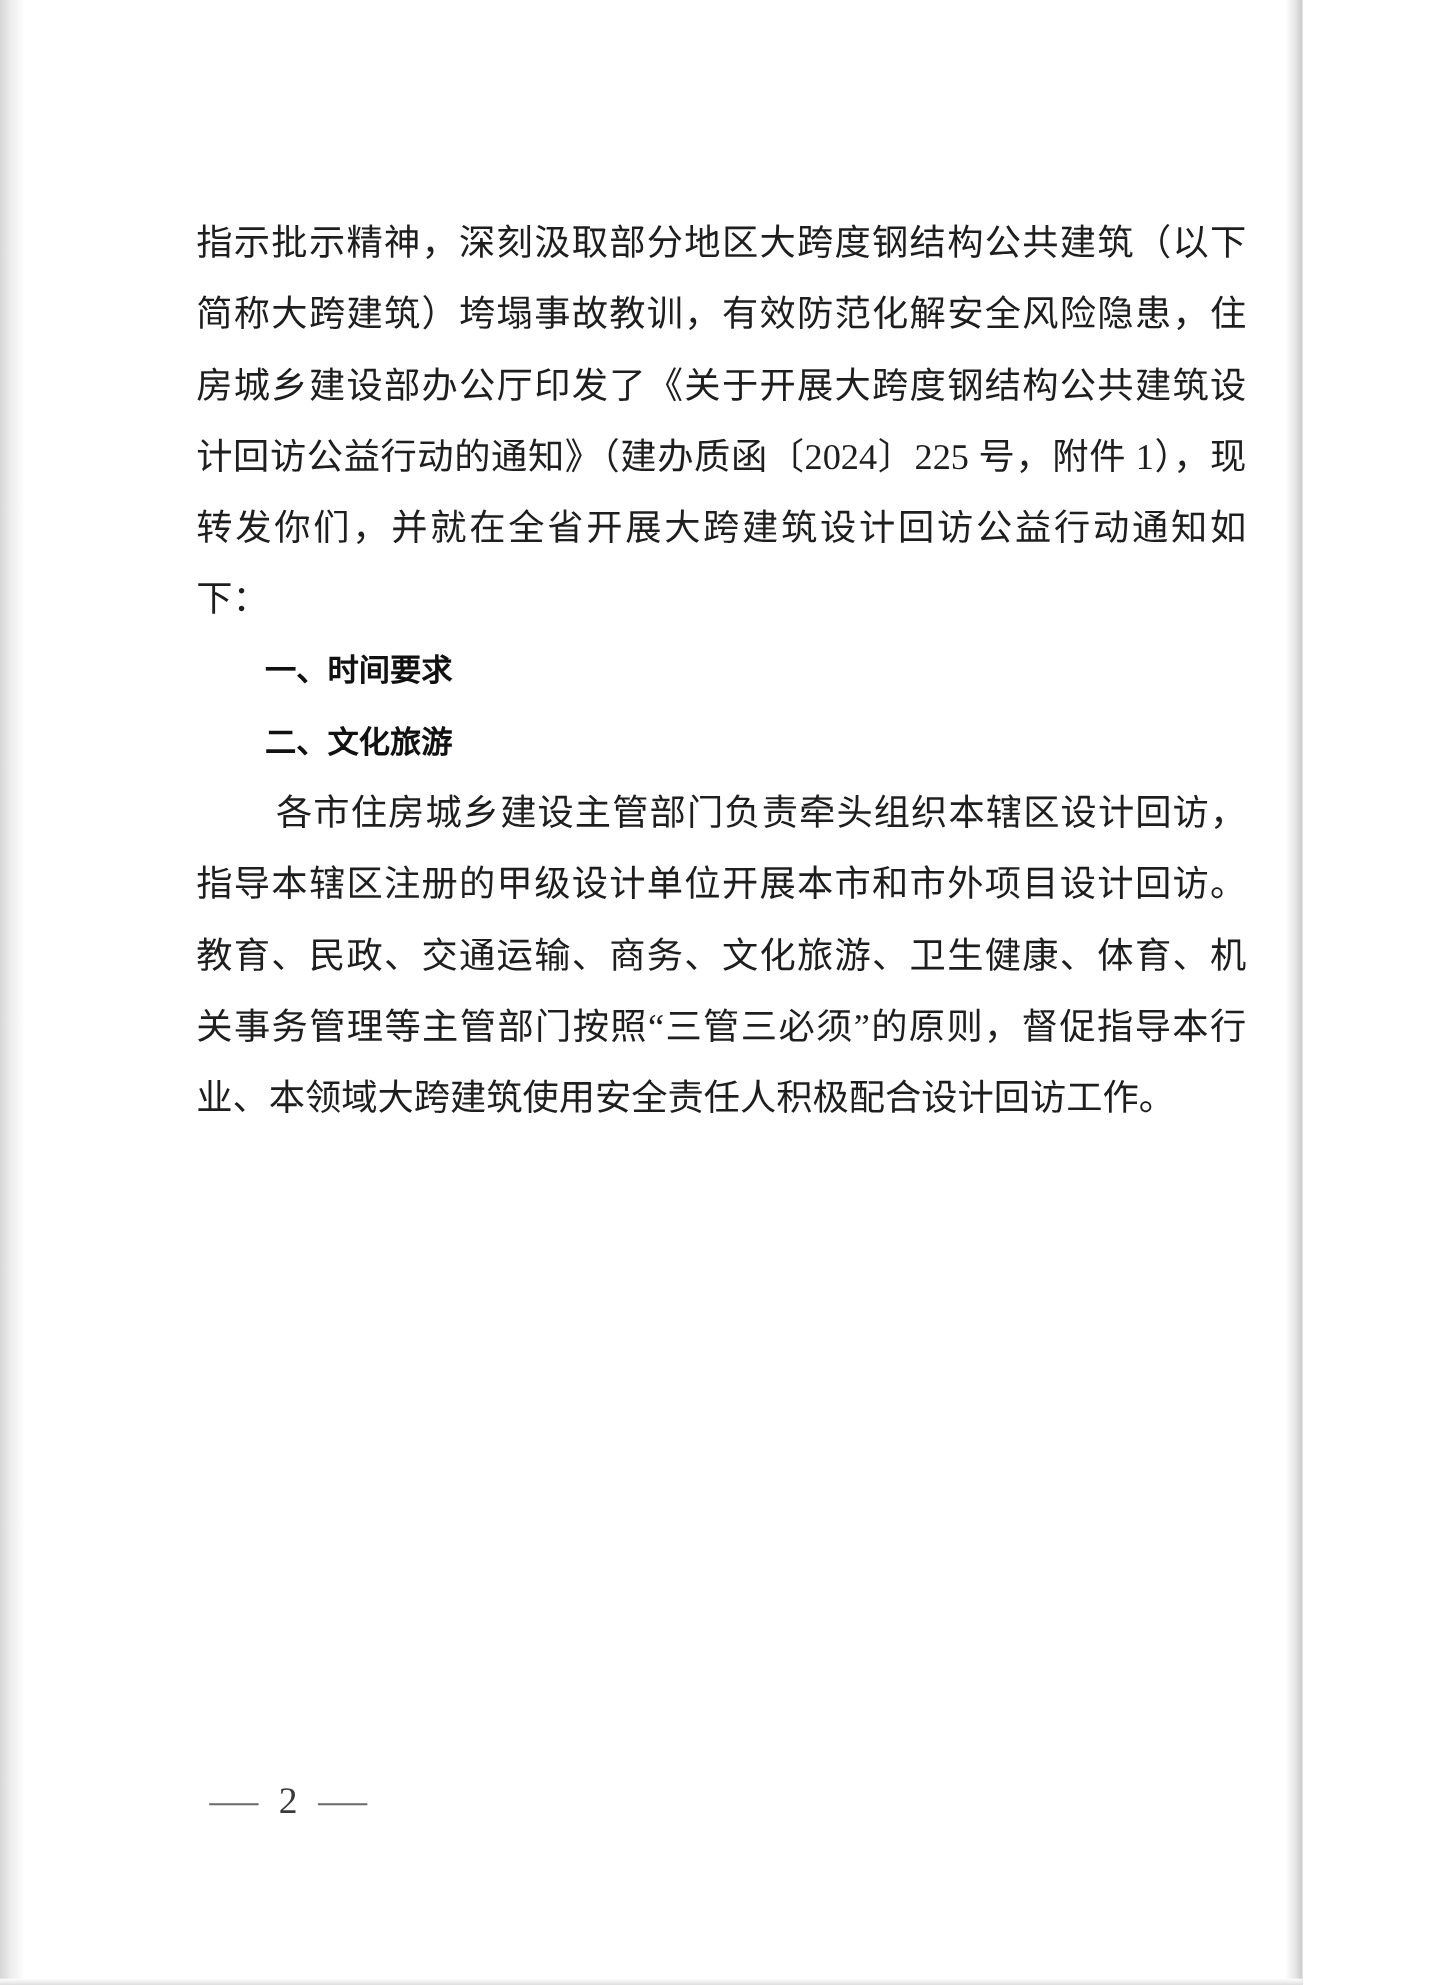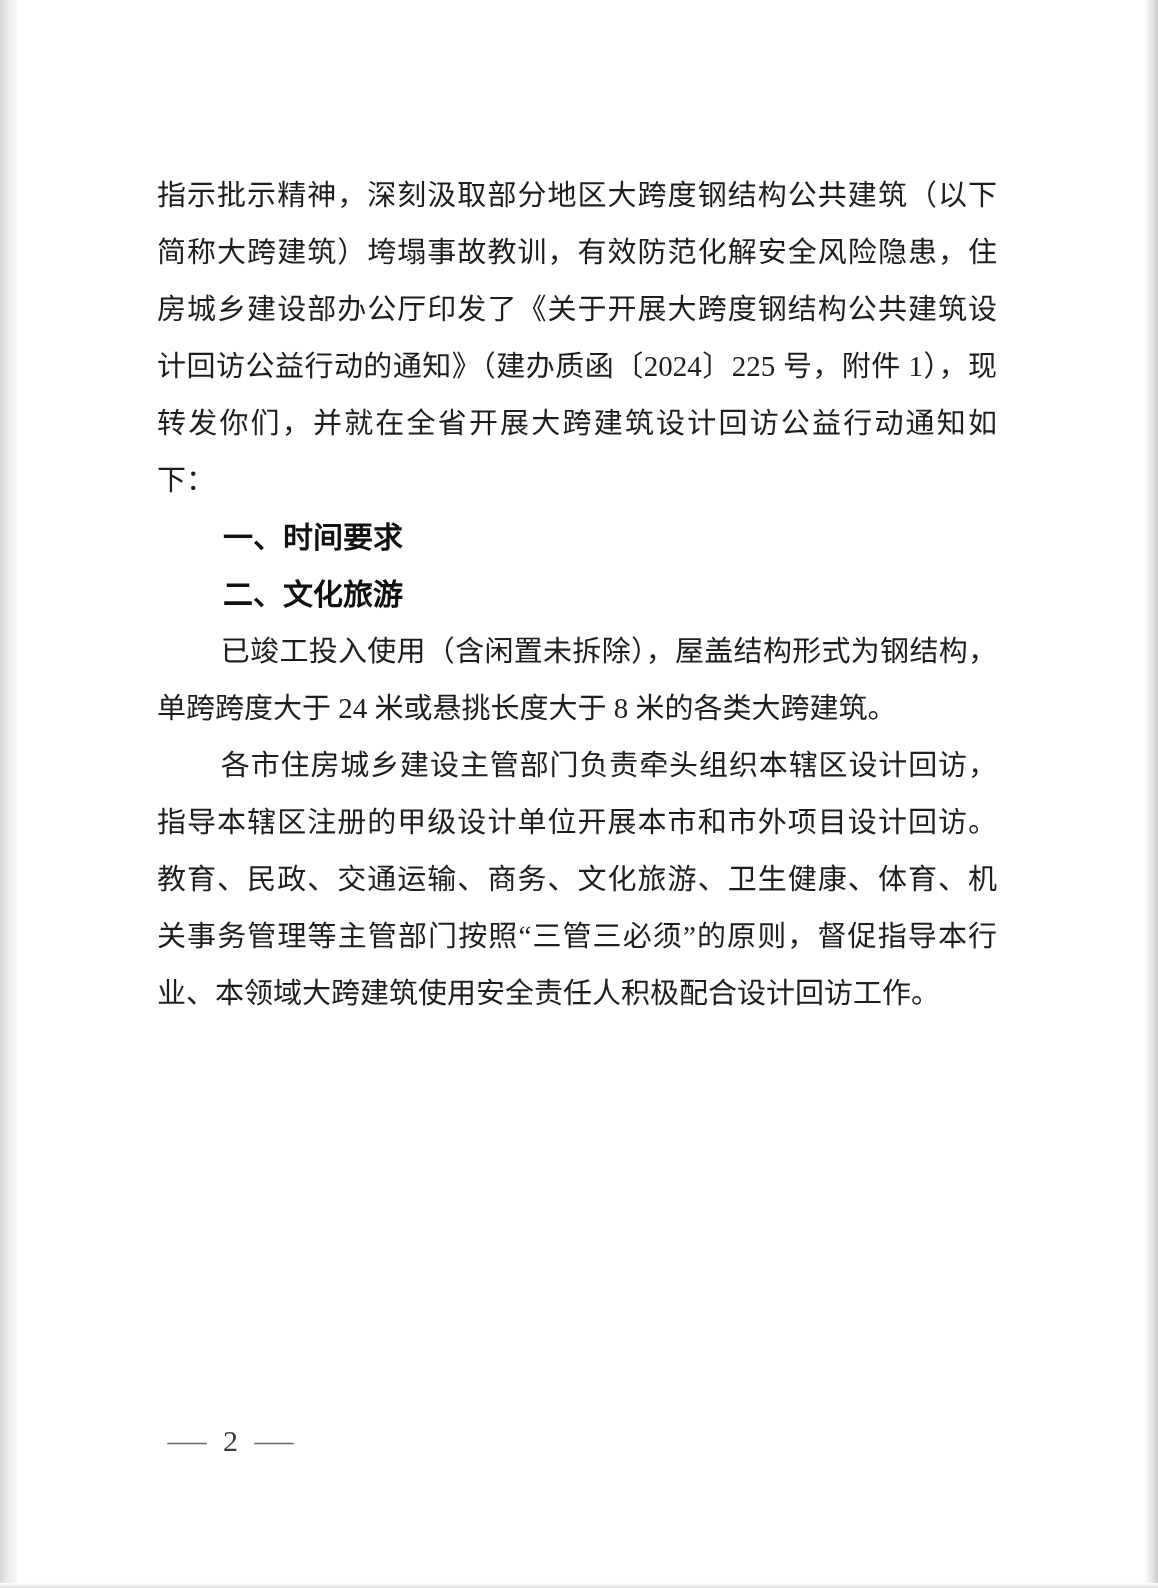--- a/index.html
+++ b/index.html
@@ -5,21 +5,21 @@
   html, body {
     margin: 0;
     padding: 0;
     width: 1158px;
     height: 1588px;
     background: #ffffff;
     overflow: hidden;
   }
   .page {
     position: relative;
-    width: 1158px;
+    width: 1042px;
     height: 1588px;
     background: #ffffff;
   }
   
   .edge-left {
     position: absolute;
     left: 0; top: 0;
     width: 20px; height: 100%;
     background: linear-gradient(to right, #d6d6d6 0%, #ececec 40%, #ffffff 100%);
   }
@@ -55,21 +55,21 @@
   .body-para {
     text-indent: 2.2em;
   }
   .body-para.no-indent {
     text-indent: 0;
   }
   .heading-para {
     text-indent: 2.2em;
     font-family: "Liberation Sans", "DejaVu Sans", sans-serif;
     font-weight: 700;
-    font-size: 30px;
+    font-size: 25px;
     color: #111111;
   }
   .footer {
     position: absolute;
     left: 172px;
     top: 1424px;
     display: flex;
     align-items: center;
     gap: 21px;
     font-family: "Liberation Serif", "DejaVu Serif", serif;
@@ -91,21 +91,20 @@
   <div class="edge-bottom"></div>
 
   <div class="content">
     <p class="body-para no-indent">指示批示精神，深刻汲取部分地区大跨度钢结构公共建筑（以下简称大跨建筑）垮塌事故教训，有效防范化解安全风险隐患，住房城乡建设部办公厅印发了《关于开展大跨度钢结构公共建筑设计回访公益行动的通知》（建办质函〔2024〕225 号，附件 1），现转发你们，并就在全省开展大跨建筑设计回访公益行动通知如下：</p>
 
     <p class="heading-para">一、时间要求</p>
 
 
     <p class="heading-para">二、文化旅游</p>
 
-    <p class="body-para">已竣工投入使用（含闲置未拆除），屋盖结构形式为钢结构，单跨跨度大于 24 米或悬挑长度大于 8 米的各类大跨建筑。</p>
 
 
 
     <p class="body-para">各市住房城乡建设主管部门负责牵头组织本辖区设计回访，指导本辖区注册的甲级设计单位开展本市和市外项目设计回访。教育、民政、交通运输、商务、文化旅游、卫生健康、体育、机关事务管理等主管部门按照“三管三必须”的原则，督促指导本行业、本领域大跨建筑使用安全责任人积极配合设计回访工作。</p>
 
 
   </div>
 
   <div class="footer">
     <span class="dash">—</span>

